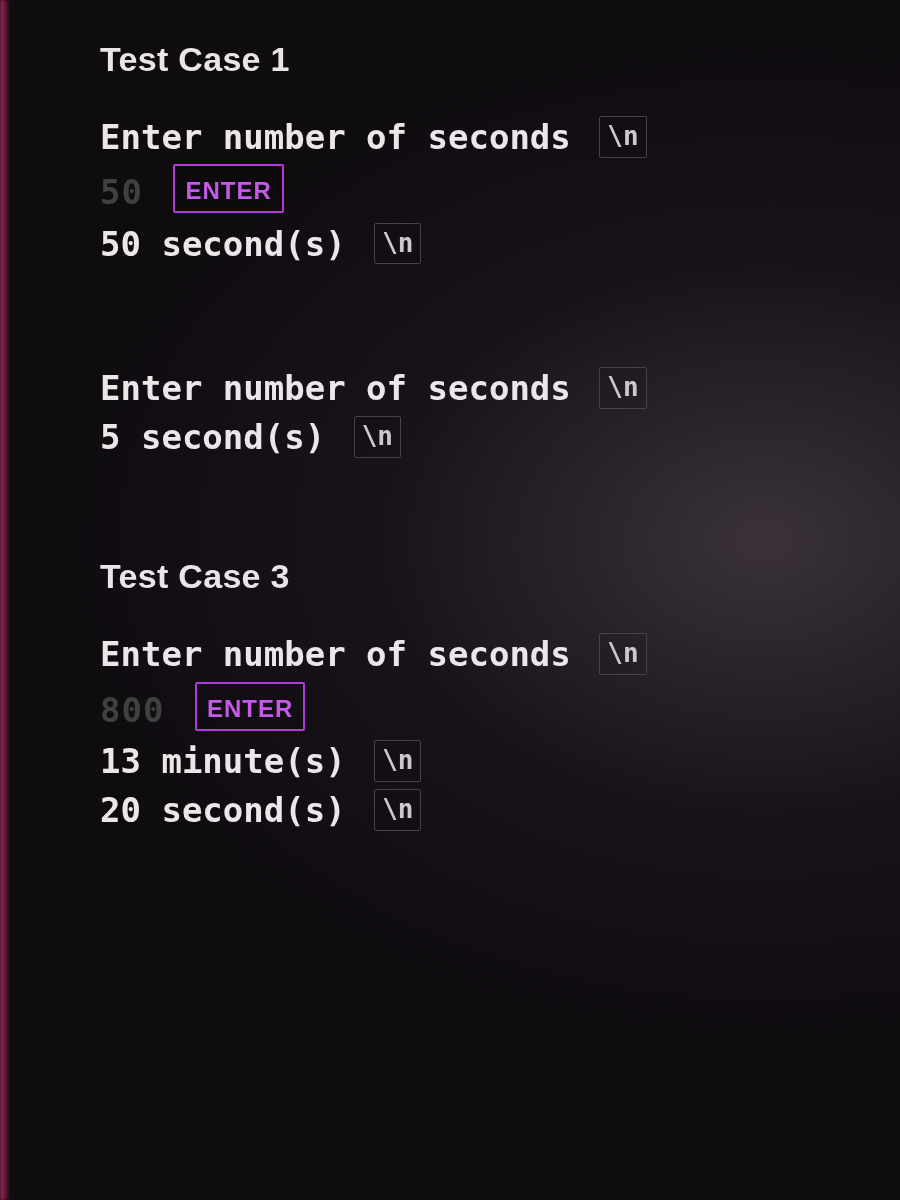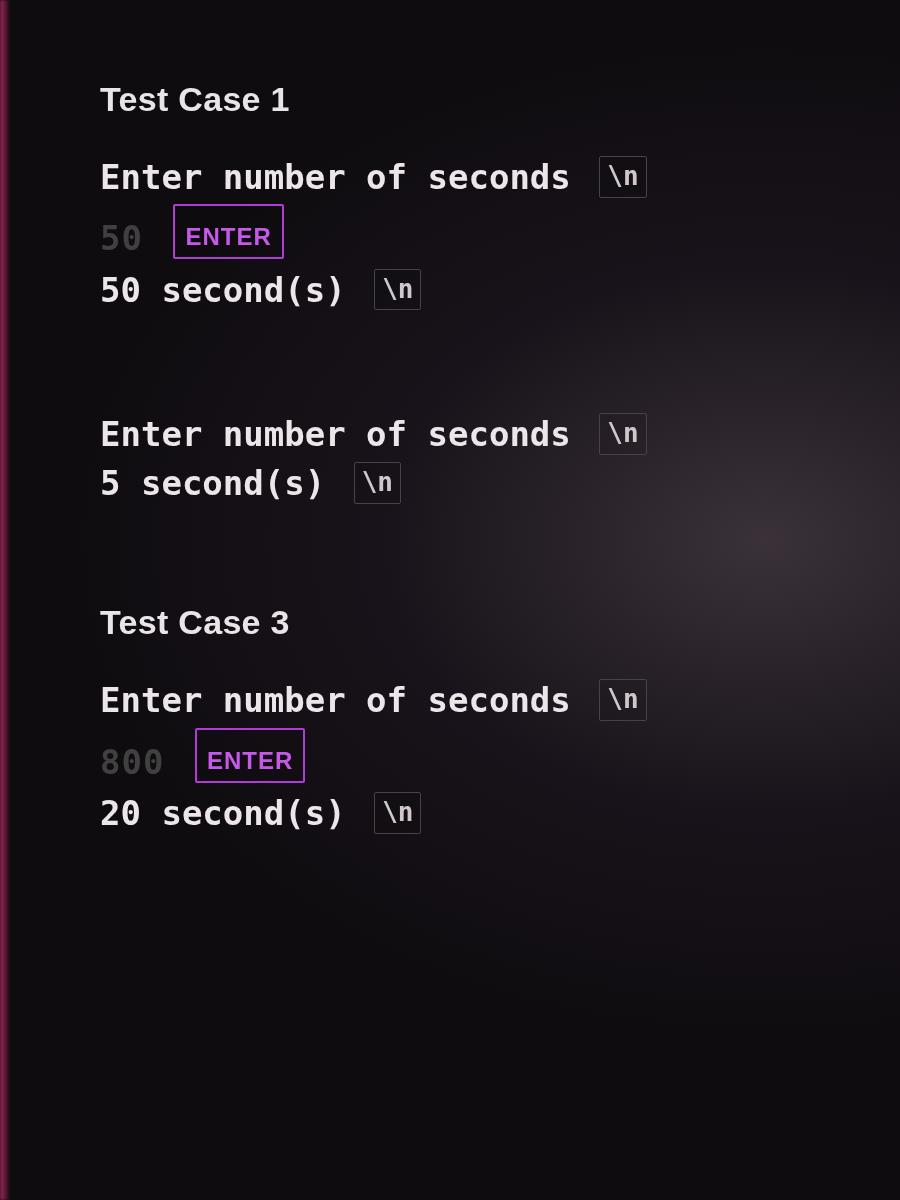--- a/index.html
+++ b/index.html
@@ -23,21 +23,20 @@
   .panel {
     position: absolute;
     left: 0; top: 0;
     width: 900px;
     height: 1200px;
     box-sizing: border-box;
     padding: 40px 40px 40px 100px;
   }
   .case {
     margin-bottom: 95px;
-    margin-top: 40px;
   }
   .case-title {
     font-family: Arial, Helvetica, sans-serif;
     font-weight: 800;
     font-size: 34px;
     letter-spacing: 0.3px;
     color: #e9e4e8;
     margin-bottom: 34px;
   }
   .line {
@@ -73,21 +72,21 @@
     letter-spacing: 1px;
   }
   .enter-key {
     display: inline-block;
     border: 2px solid #b13bd6;
     color: #c55ae8;
     font-family: Arial, Helvetica, sans-serif;
     font-weight: 700;
     font-size: 24px;
     letter-spacing: 1px;
-    padding: 14px 10px 2px 10px;
+    padding: 8px 10px 2px 10px;
     margin-left: 10px;
     vertical-align: 5px;
     border-radius: 2px;
     background: rgba(0,0,0,0.05);
   }
 </style>
 </head>
 <body>
 
 <div class="edge"></div>
@@ -125,18 +124,22 @@
     <div class="case-title">Test Case 3</div>
     <div class="line">
       <span class="prompt-text">Enter number of seconds</span>
       <span class="nl-badge">\n</span>
     </div>
     <div class="line input-line">
       <span class="input-val">800</span>
       <span class="enter-key">ENTER</span>
     </div>
     <div class="line">
+      <span class="out-text">13 minute(s)</span>
+      <span class="nl-badge">\n</span>
+    </div>
+    <div class="line">
       <span class="out-text">20 second(s)</span>
       <span class="nl-badge">\n</span>
     </div>
   </div>
 
 </div>
 
 </body></html>

